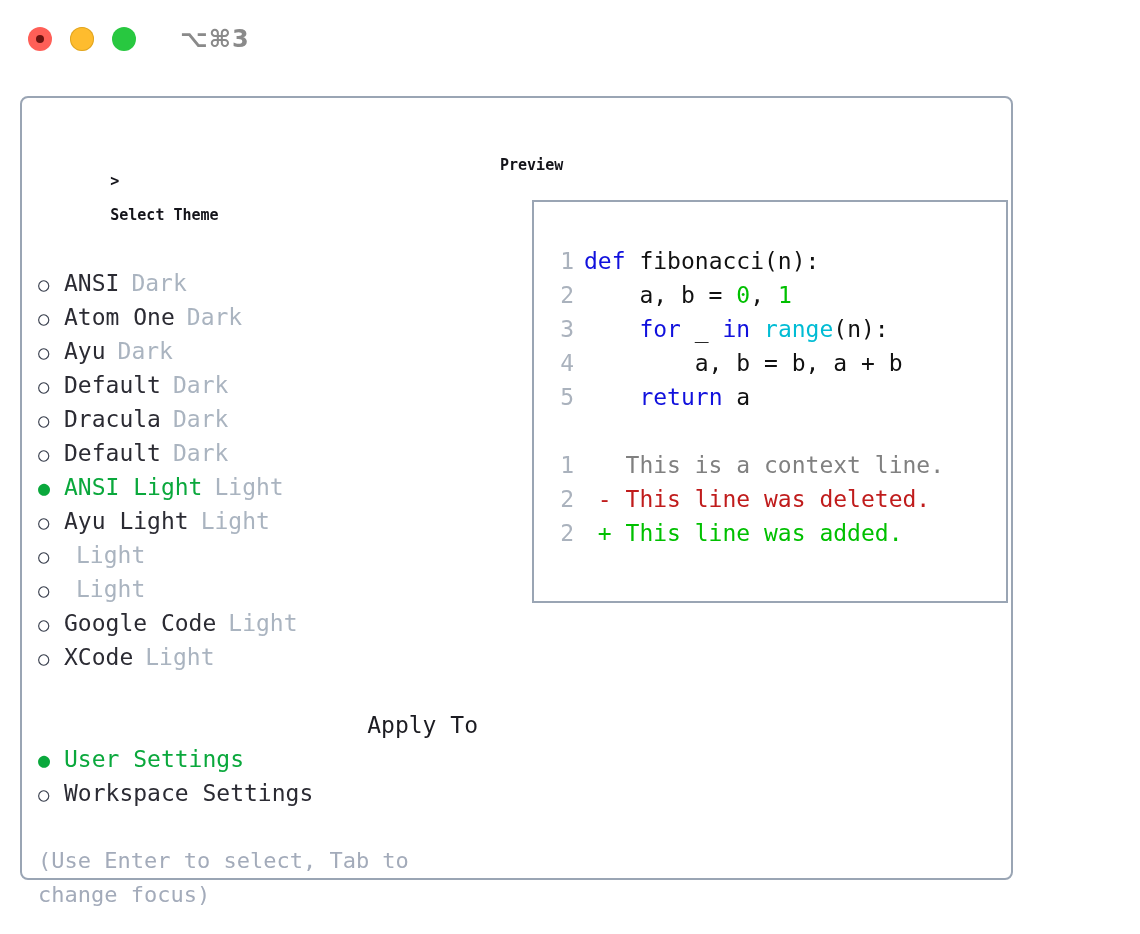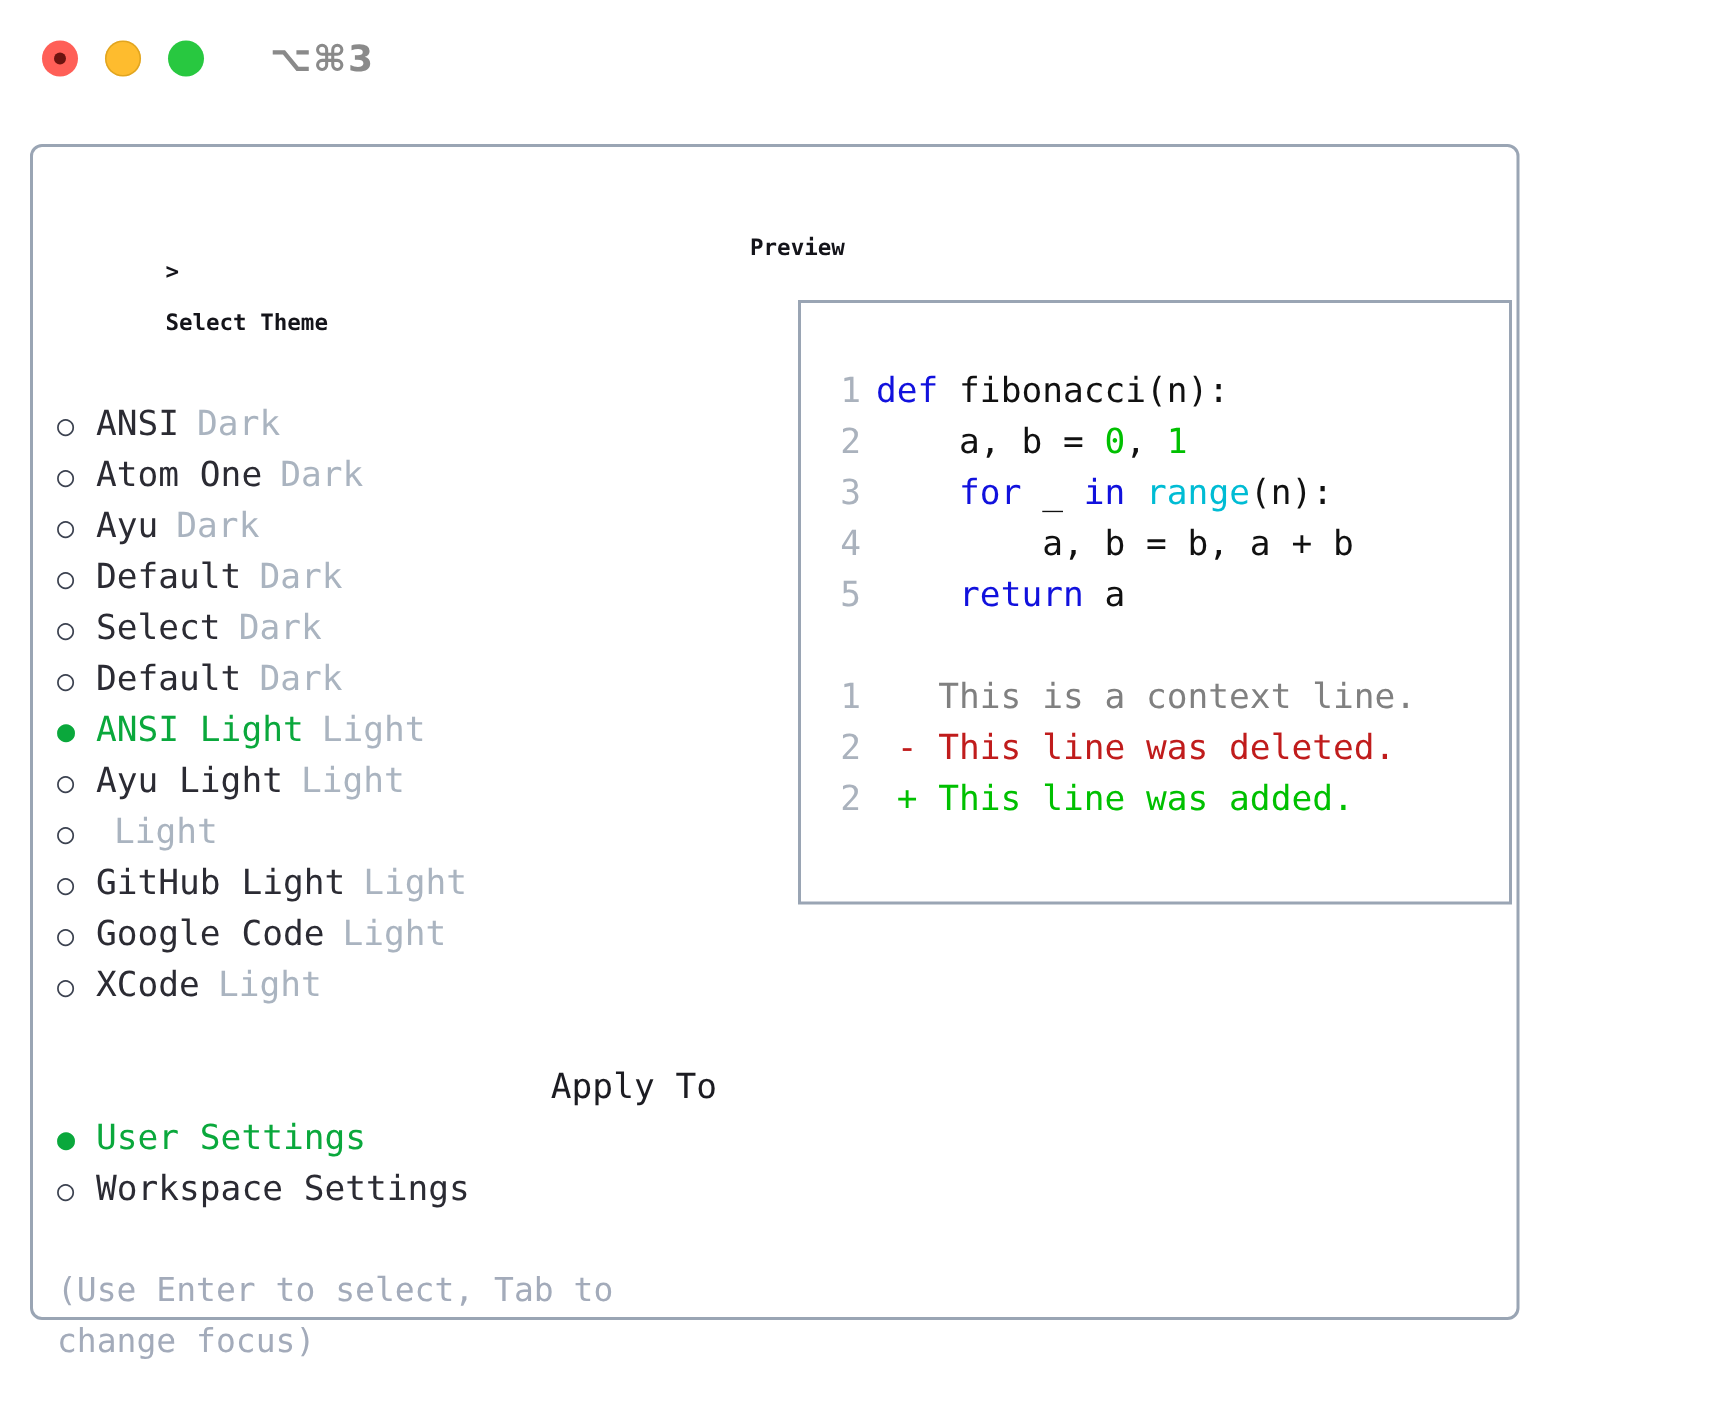--- a/index.html
+++ b/index.html
@@ -203,26 +203,26 @@
       <div class="section-head">
         <span class="caret">&gt;</span>
         <span>Select Theme</span>
       </div>
 
       <div id="theme-list">
           <div class="opt"><span class="bullet">○</span><span class="opt-label">ANSI</span><span class="opt-badge">Dark</span></div>
           <div class="opt"><span class="bullet">○</span><span class="opt-label">Atom One</span><span class="opt-badge">Dark</span></div>
           <div class="opt"><span class="bullet">○</span><span class="opt-label">Ayu</span><span class="opt-badge">Dark</span></div>
           <div class="opt"><span class="bullet">○</span><span class="opt-label">Default</span><span class="opt-badge">Dark</span></div>
-          <div class="opt"><span class="bullet">○</span><span class="opt-label">Select</span><span class="opt-badge">Dark</span></div>
+          <div class="opt"><span class="bullet">○</span><span class="opt-label">Dracula</span><span class="opt-badge">Dark</span></div>
           <div class="opt"><span class="bullet">○</span><span class="opt-label">Default</span><span class="opt-badge">Dark</span></div>
           <div class="opt selected"><span class="bullet filled">●</span><span class="opt-label">ANSI Light</span><span class="opt-badge">Light</span></div>
           <div class="opt"><span class="bullet">○</span><span class="opt-label">Ayu Light</span><span class="opt-badge">Light</span></div>
           <div class="opt"><span class="bullet">○</span><span class="opt-badge">Light</span></div>
-          <div class="opt"><span class="bullet">○</span><span class="opt-label">GitHub Light</span><span class="opt-badge">Light</span></div>
+          <div class="opt"><span class="bullet">○</span><span class="opt-badge">Light</span></div>
           <div class="opt"><span class="bullet">○</span><span class="opt-label">Google Code</span><span class="opt-badge">Light</span></div>
           <div class="opt"><span class="bullet">○</span><span class="opt-label">XCode</span><span class="opt-badge">Light</span></div>
         </div>
 
       <div class="spacer-row"></div>
 
       <div class="plain-label">Apply To</div>
 
       <div id="apply-list">
           <div class="opt selected"><span class="bullet filled">●</span><span class="opt-label">User Settings</span></div>

